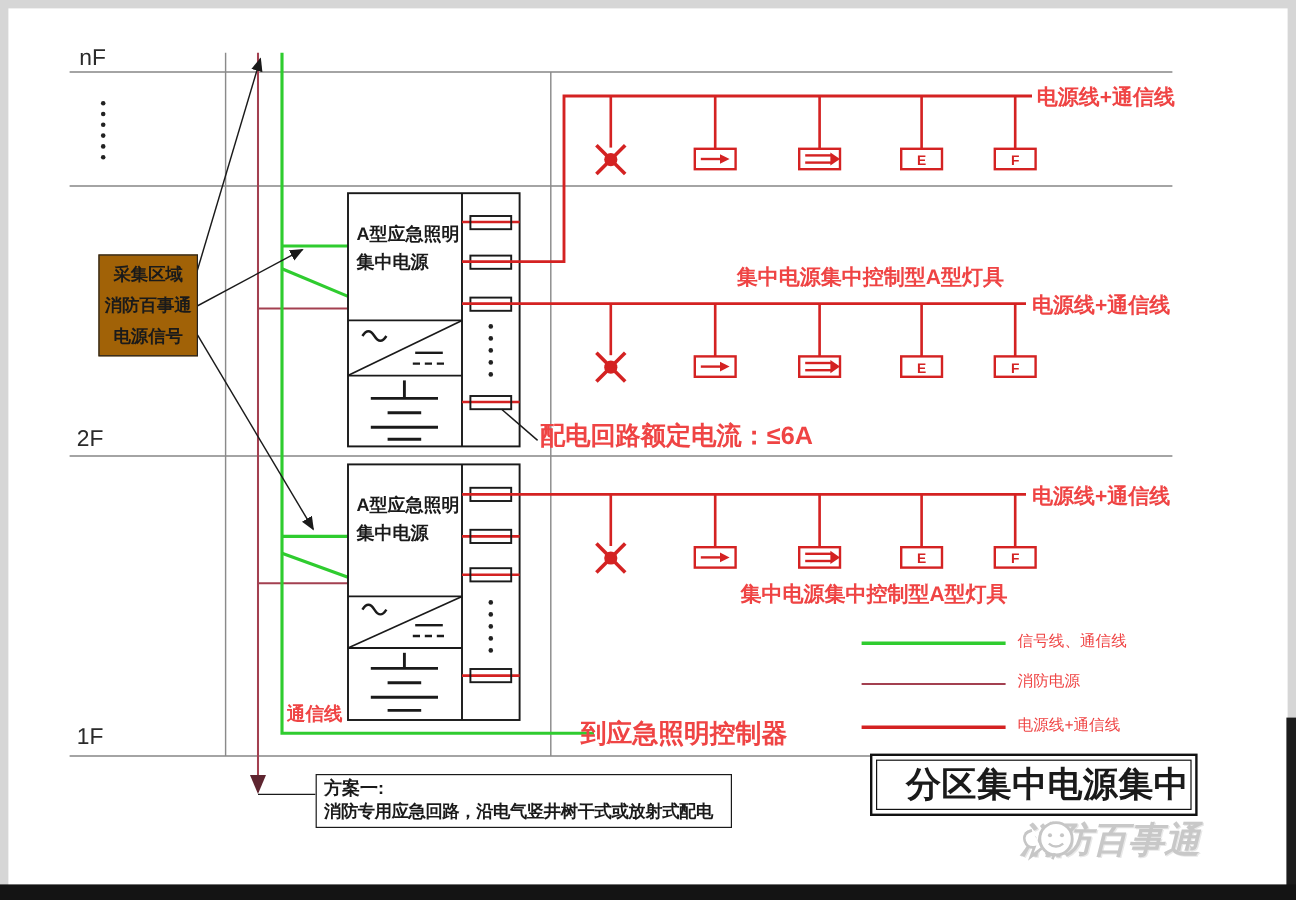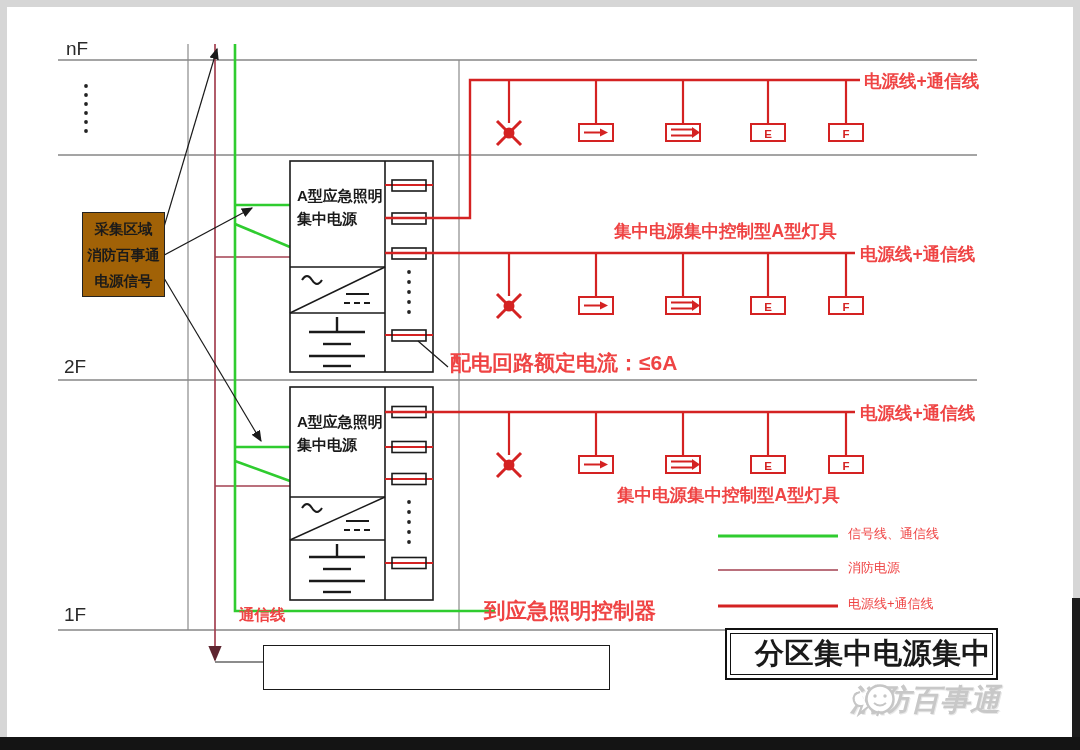--- a/index.html
+++ b/index.html
@@ -236,28 +236,30 @@
 
 <div class="lbl row-lbl" style="left:864px;top:69px;">电源线+通信线</div>
 <div class="lbl row-lbl" style="left:860px;top:242px;">电源线+通信线</div>
 <div class="lbl row-lbl" style="left:860px;top:401px;">电源线+通信线</div>
 
 <div class="lbl caption" style="left:614px;top:219px;">集中电源集中控制型A型灯具</div>
 <div class="lbl caption" style="left:617px;top:483px;">集中电源集中控制型A型灯具</div>
 
 <div class="lbl note" style="left:450px;top:349px;">配电回路额定电流：≤6A</div>
 
-<div class="lbl comm" style="left:239px;top:585px;margin-top:20px;">通信线</div>
+<div class="lbl comm" style="left:239px;top:585px;">通信线</div>
 <div class="lbl toctrl" style="left:484px;top:596px;">到应急照明控制器</div>
 
 <div class="lbl legend-lbl" style="left:848px;top:525px;">信号线、通信线</div>
 <div class="lbl legend-lbl" style="left:848px;top:559px;">消防电源</div>
 <div class="lbl legend-lbl" style="left:848px;top:595px;">电源线+通信线</div>
 
 <div class="scheme-box">
+  <div class="scheme-title">方案一:</div>
+  <div class="scheme-body">消防专用应急回路，沿电气竖井树干式或放射式配电</div>
 </div>
 
 <div class="title-box">
   <div class="title-inner">
     <span class="title-text">分区集中电源集中</span>
   </div>
 </div>
 
 <div class="watermark">
   <svg width="52" height="42" viewBox="0 0 52 42">

